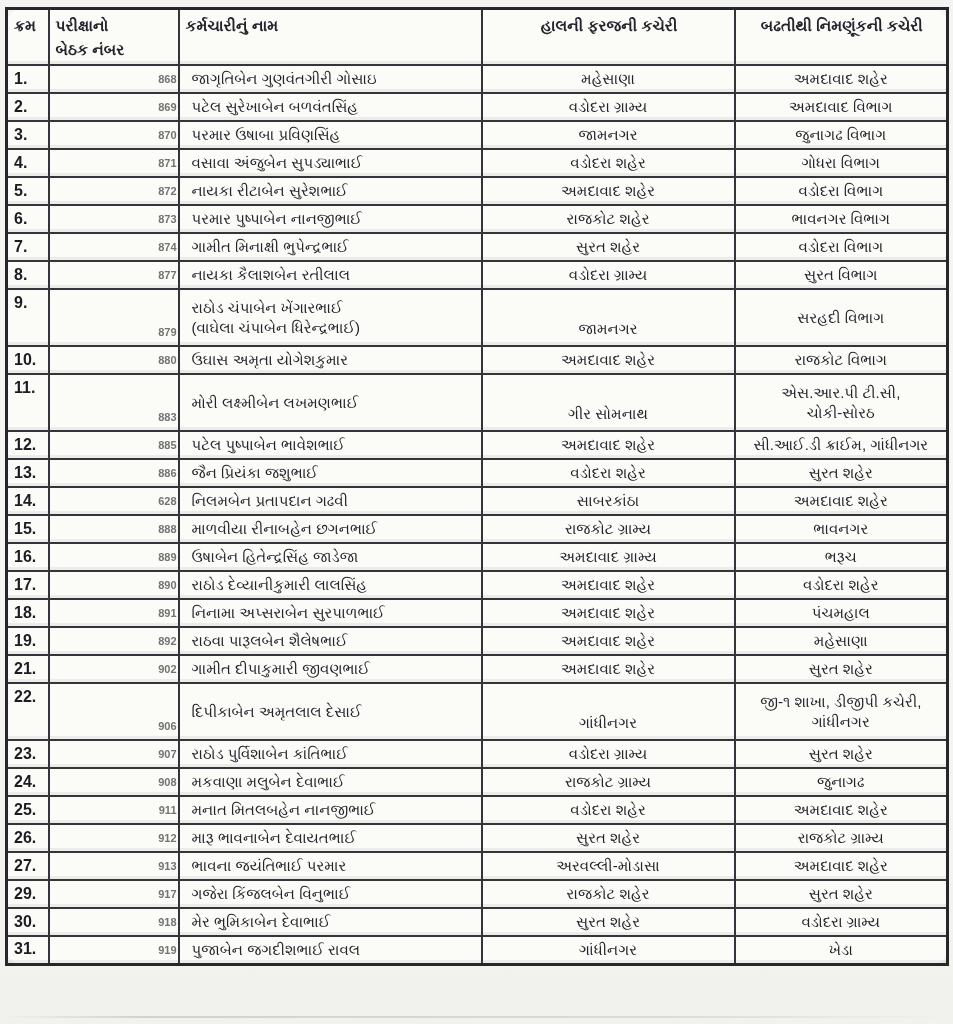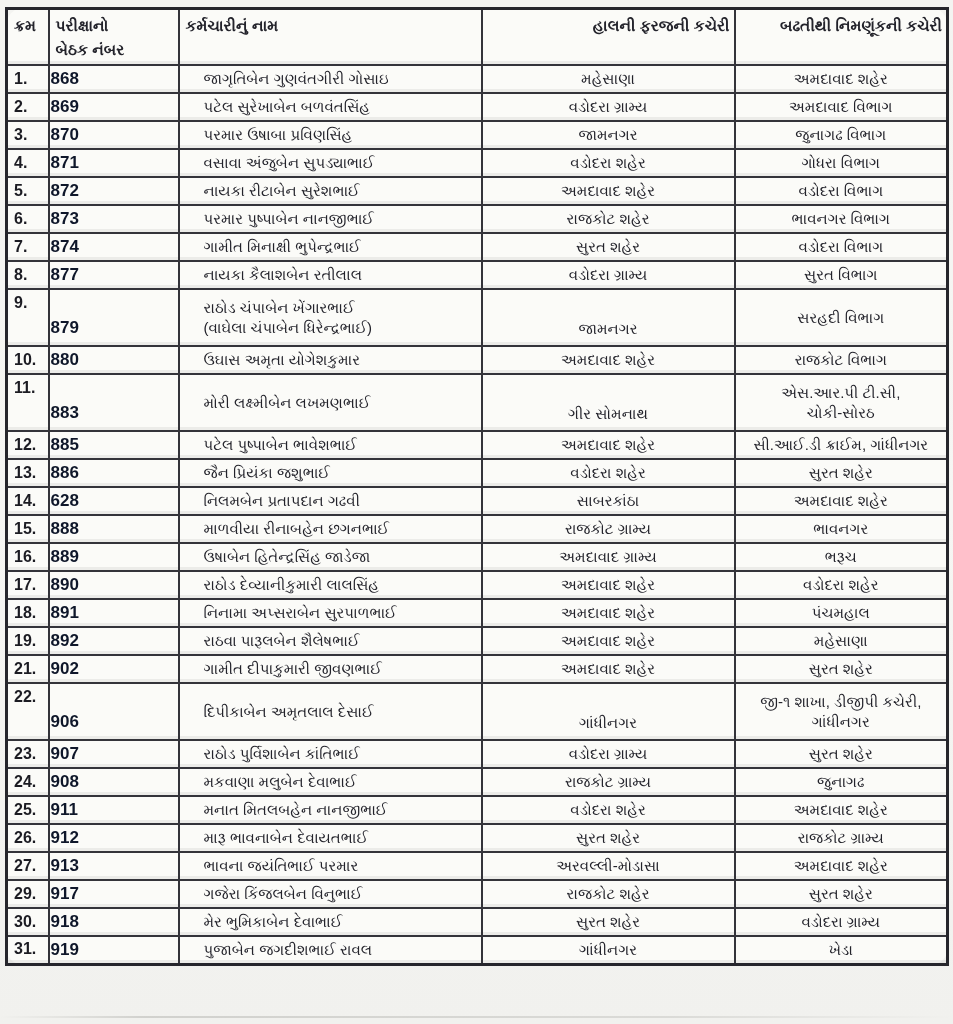--- a/index.html
+++ b/index.html
@@ -39,41 +39,41 @@
   thead tr { height: 56px; }
   thead th {
     vertical-align: top;
     padding: 4px 4px 2px 6px;
     font-size: 15.5px;
     font-weight: bold;
     text-align: left;
     line-height: 1.55;
     border-bottom-width: 3px;
   }
-  thead th.h-center { text-align: right; }
+  thead th.h-center { text-align: center; }
 
   tbody tr { height: 28px; }
   tbody tr.tall { height: 57px; }
 
   tbody td { vertical-align: middle; font-size: 15px; line-height: 1.3; }
 
   td.c-serial {
     text-align: left;
     padding-left: 6px;
     font-size: 16px;
     font-weight: 600;
     color: #1c1c23;
   }
   td.c-seat {
-    text-align: left;
+    text-align: right;
     font-weight: bold;
-    font-size: 17px;
-    color: #0f172a;
-  }
-  td.c-name { text-align: left; padding-left: 24px; }
+    font-size: 11px;
+    color: #737373;
+  }
+  td.c-name { text-align: left; padding-left: 12px; }
   td.c-office4, td.c-office5 { text-align: center; }
 
   tr.tall td.c-serial { vertical-align: top; padding-top: 3px; }
   tr.tall td.c-seat   { vertical-align: bottom; padding-bottom: 6px; }
   tr.tall td.c-office4 { vertical-align: bottom; padding-bottom: 7px; }
 
   .line { display: block; }
 
   .scan-streak {
     position: absolute;

